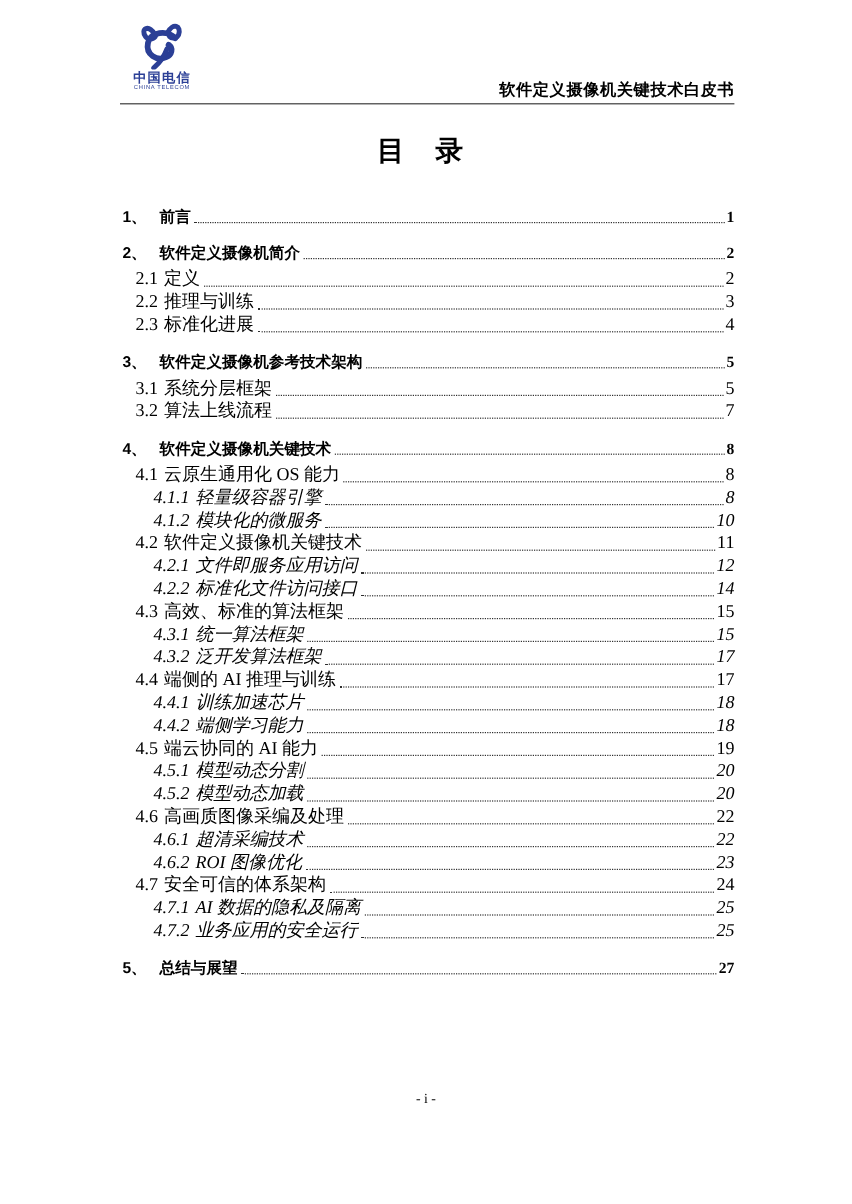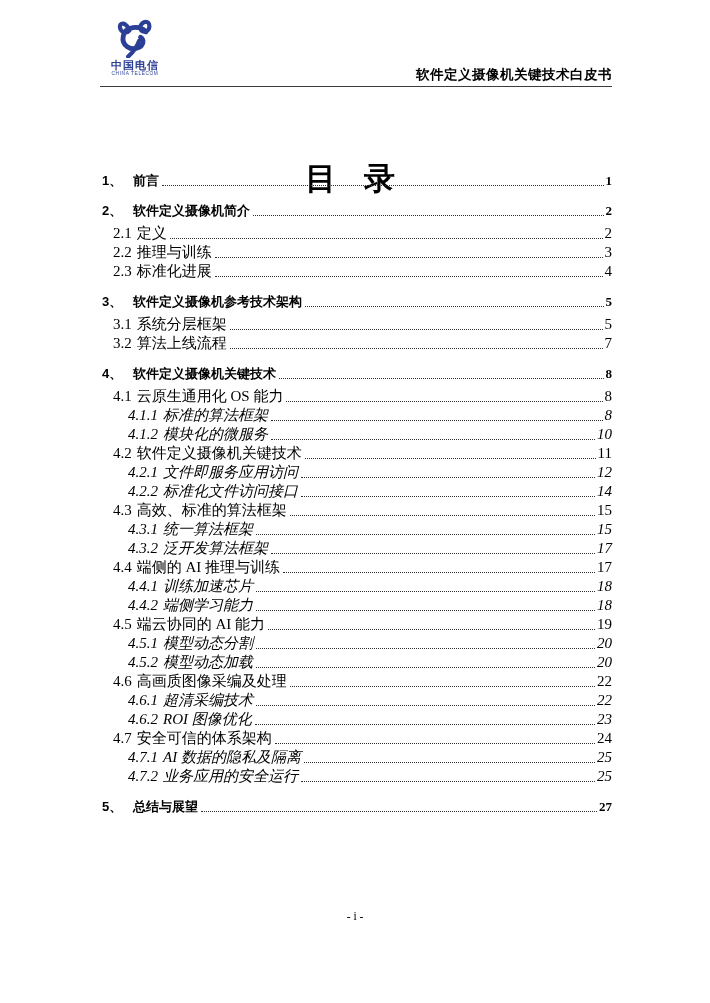--- a/index.html
+++ b/index.html
@@ -46,23 +46,22 @@
     position: absolute;
     left: 100px; right: 98px; top: 86px;
     border-top: 1.6px solid #3c3c3c;
   }
 
   
   .toc-title {
     position: absolute;
     left: 0; right: 0; top: 110px;
     text-align: center;
-    font-size: 31px; font-weight: bold;
+    font-size: 23px; font-weight: bold;
     letter-spacing: 10px;
-    margin-top: 48px;
   }
 
   
   .toc {
     position: absolute;
     left: 100px; right: 98px; top: 170px;
   }
   .toc-row {
     display: flex;
     align-items: flex-end;
@@ -186,21 +185,21 @@
         <span class="pgnum">8</span>
       </div>
       <div class="toc-row lv2">
         <span class="num">4.1</span>
         <span class="ttl">云原生通用化 OS 能力</span>
         <span class="leader"></span>
         <span class="pgnum">8</span>
       </div>
       <div class="toc-row lv3">
         <span class="num">4.1.1</span>
-        <span class="ttl">标准的算法框架</span>
+        <span class="ttl">轻量级容器引擎</span>
         <span class="leader"></span>
         <span class="pgnum">8</span>
       </div>
       <div class="toc-row lv3">
         <span class="num">4.1.2</span>
         <span class="ttl">模块化的微服务</span>
         <span class="leader"></span>
         <span class="pgnum">10</span>
       </div>
       <div class="toc-row lv2">

